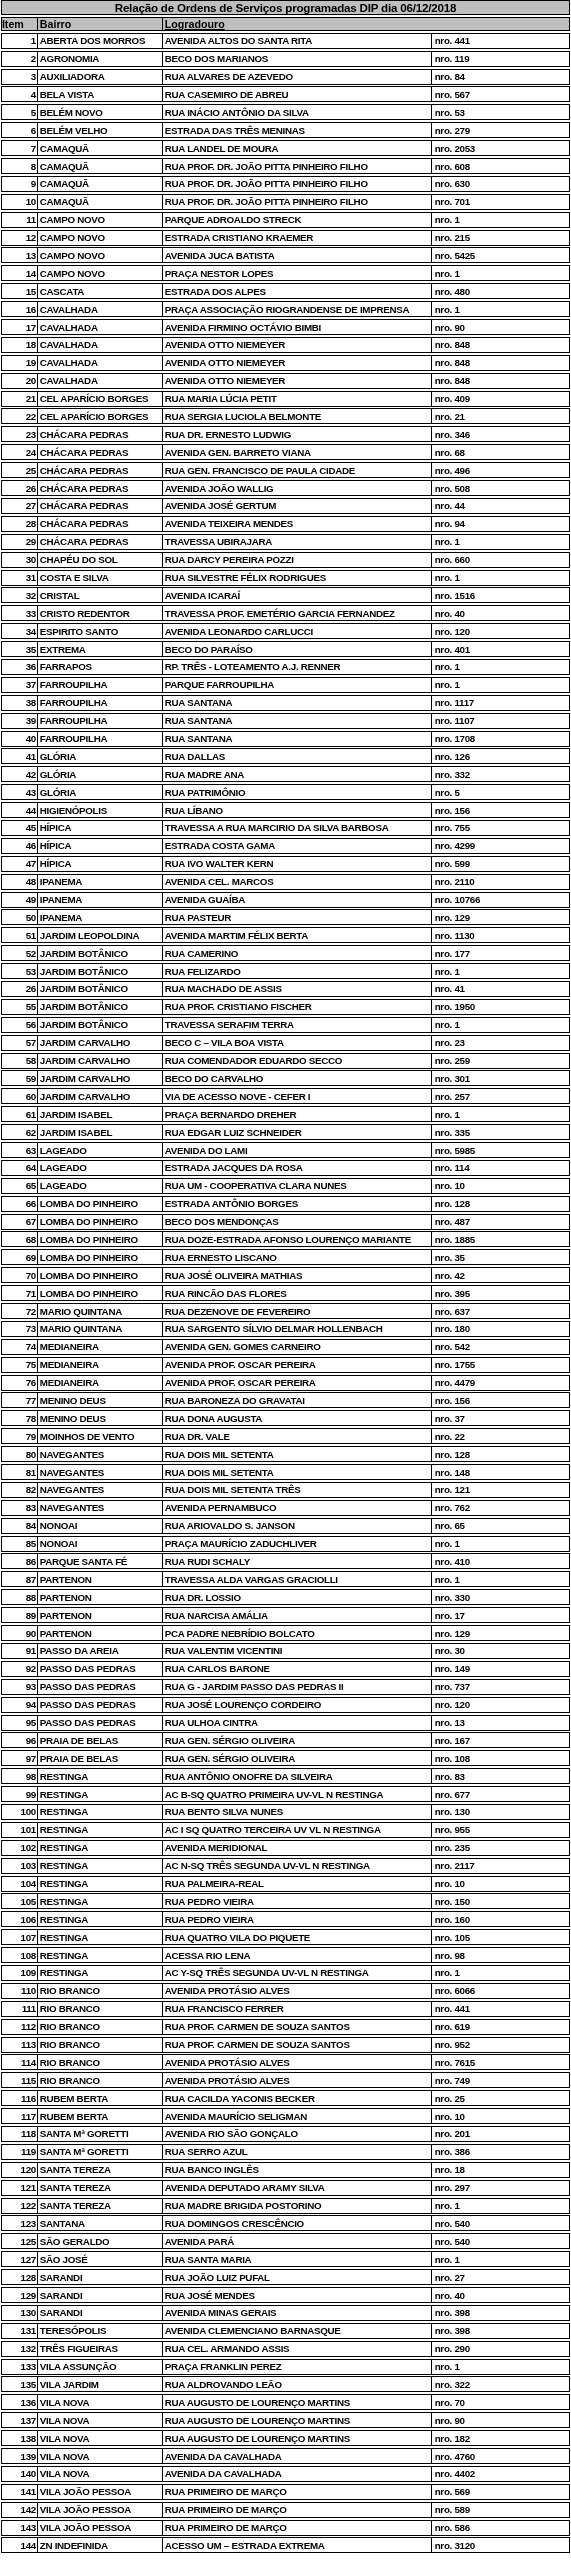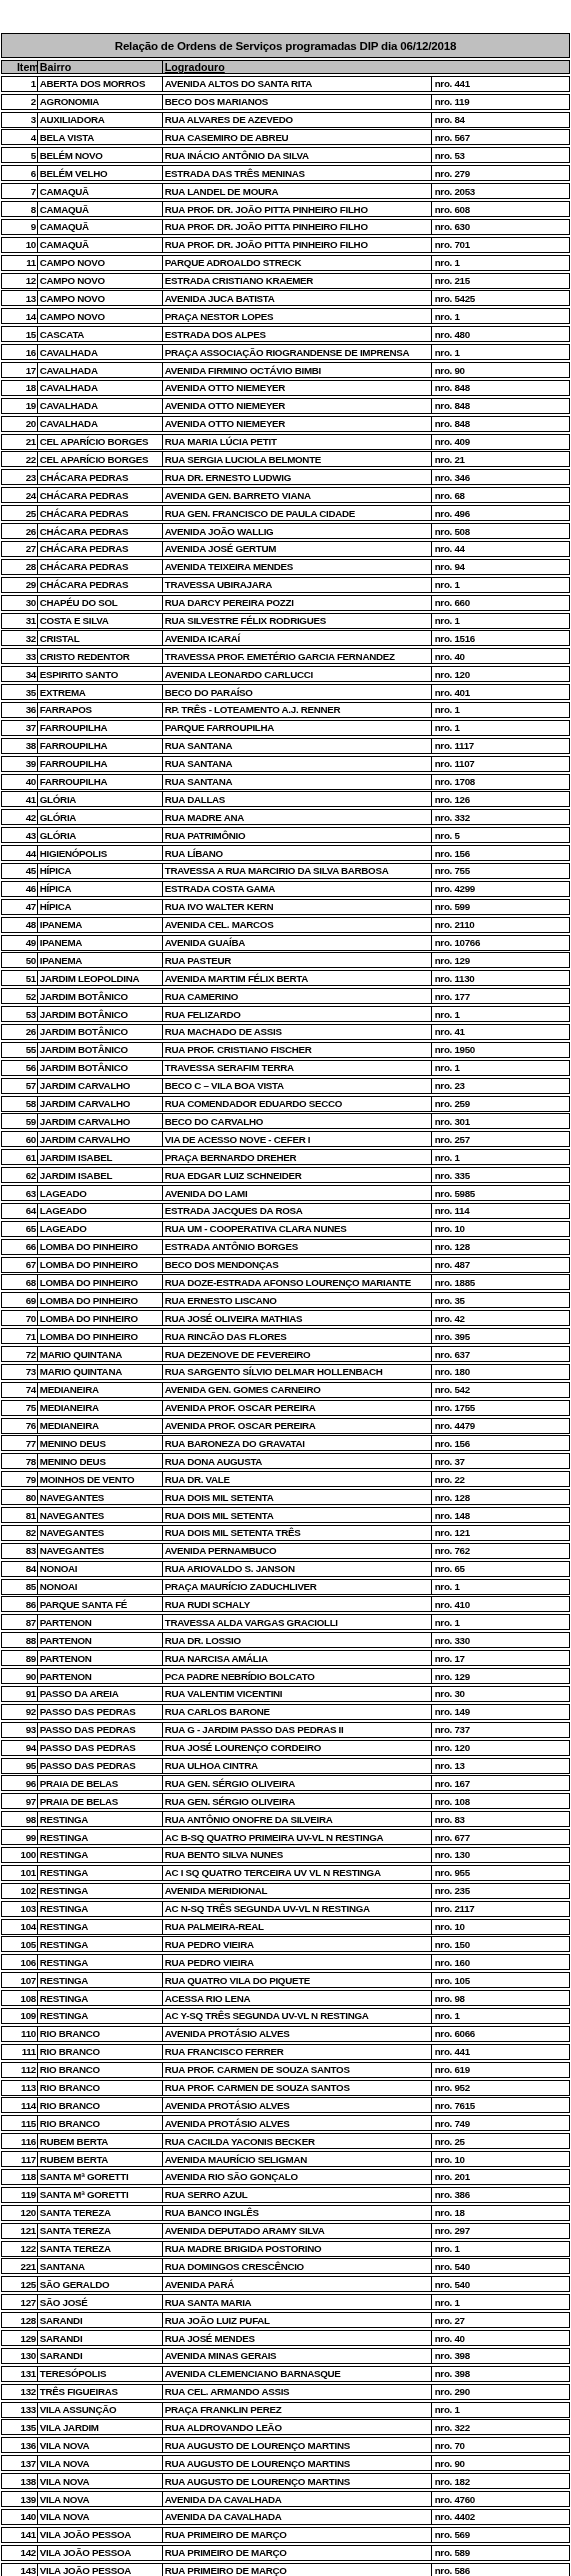--- a/index.html
+++ b/index.html
@@ -12,28 +12,27 @@
   .box {
     box-sizing:border-box;
     border:0.9px solid #000000;
     margin:0 1.9px 1.9px 0.9px;
     background:#ffffff;
     display:flex;
     align-items:center;
     overflow:hidden;
   }
   .title-bar {
-    height:25px;
+    height:15px;
     background:#bfbfbf;
     justify-content:center;
     font-size:11.6px;
     font-weight:700;
     letter-spacing:-0.2px;
     color:#000;
-    margin-top:33px;
   }
   .header-row {
     height:14px;
     background:#bfbfbf;
     font-size:10.7px;
     font-weight:700;
     color:#000;
   }
   .data-row {
     height:16px;
@@ -49,21 +48,21 @@
     align-items:center;
     white-space:nowrap;
     overflow:hidden;
     padding:0 1.9px;
   }
   .c-item { width:36px; border-right:0.9px solid #000; justify-content:flex-end; padding-right:0.9px; }
   .c-bairro { width:125px; border-right:0.9px solid #000; }
   .c-logr { width:269px; border-right:0.9px solid #000; }
   .c-nro { flex:1; padding-left:2.8px; }
   .header-row .c-logr { border-right:none; flex:1;text-decoration:underline; }
-  .header-row .c-item { justify-content:flex-start; padding-left:15px; }
+  .header-row .c-item { justify-content:flex-start; padding-left:0; }
 </style>
 </head>
 <body>
 
 <div class="sheet">
 
   <div class="box title-bar">
     <span>Relação de Ordens de Serviços programadas DIP dia 06/12/2018</span>
   </div>
 
@@ -922,21 +921,21 @@
     </div>
 
     <div class="box data-row">
       <div class="cell c-item">122</div>
       <div class="cell c-bairro">SANTA TEREZA</div>
       <div class="cell c-logr">RUA MADRE BRIGIDA POSTORINO</div>
       <div class="cell c-nro">nro. 1</div>
     </div>
 
     <div class="box data-row">
-      <div class="cell c-item">221</div>
+      <div class="cell c-item">123</div>
       <div class="cell c-bairro">SANTANA</div>
       <div class="cell c-logr">RUA DOMINGOS CRESCÊNCIO</div>
       <div class="cell c-nro">nro. 540</div>
     </div>
 
 
     <div class="box data-row">
       <div class="cell c-item">125</div>
       <div class="cell c-bairro">SÃO GERALDO</div>
       <div class="cell c-logr">AVENIDA PARÁ</div>

